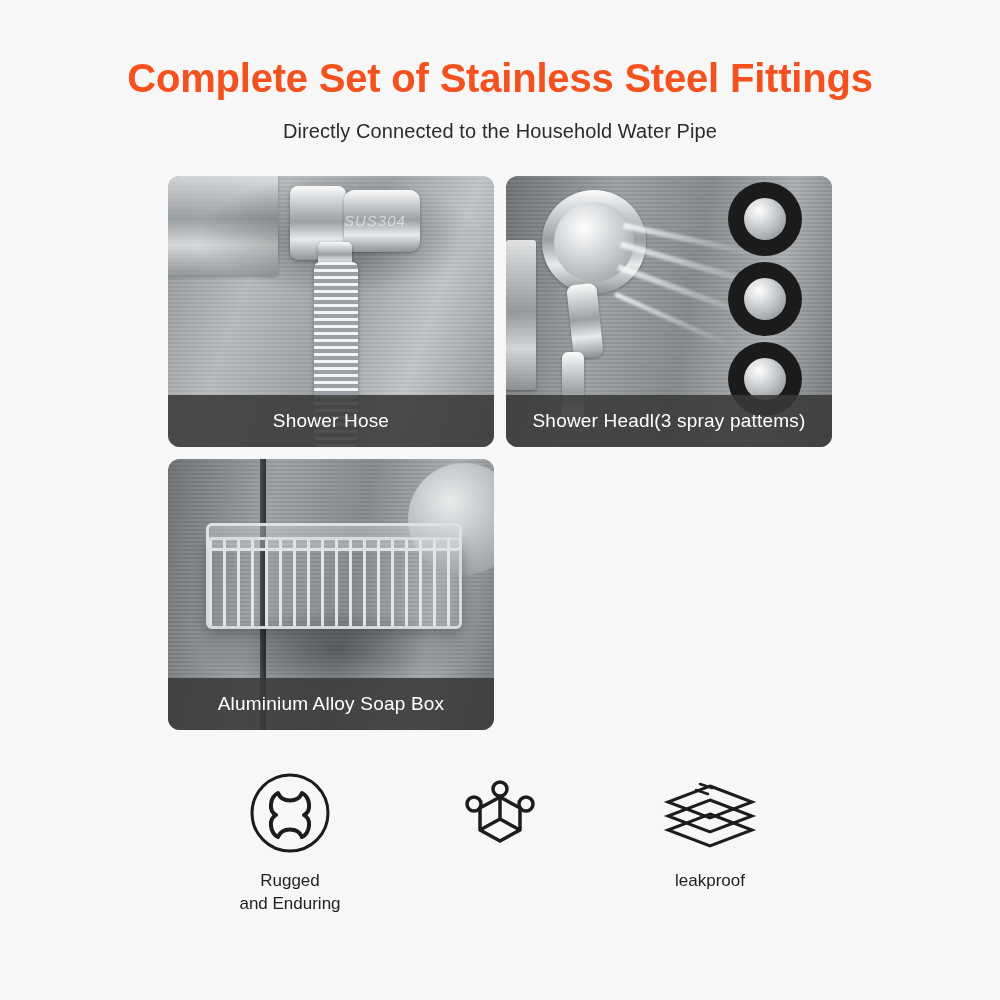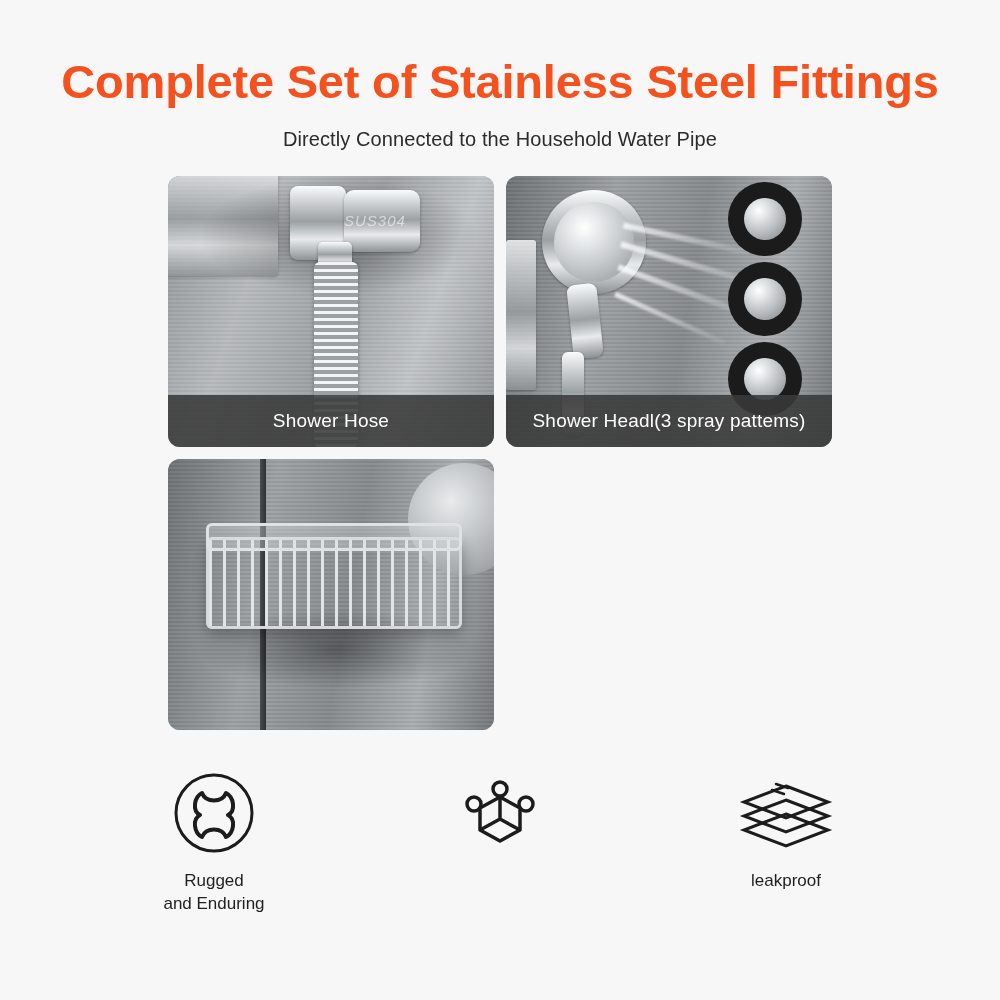--- a/index.html
+++ b/index.html
@@ -20,21 +20,21 @@
     background: #f7f7f7;
     box-sizing: border-box;
   }
 
   
   .header {
     padding-top: 56px;
     text-align: center;
   }
   .headline {
-    font-size: 47px;
+    font-size: 40px;
     font-weight: bold;
     color: #f4511e;
     letter-spacing: -0.2px;
     line-height: 1.1;
     margin: 0;
   }
   .subhead {
     font-size: 20px;
     color: #2b2b2b;
     margin-top: 20px;
@@ -152,21 +152,20 @@
   }
 
   
   .features {
     position: absolute;
     left: 0;
     right: 0;
     top: 770px;
     display: flex;
     justify-content: center;
-    gap: 76px;
   }
   .feature {
     width: 210px;
     text-align: center;
   }
   .feature-icon {
     height: 86px;
     display: flex;
     align-items: center;
     justify-content: center;
@@ -238,20 +237,21 @@
 
     <div class="card">
       <div class="card-photo">
         <div class="metal-bg dark"></div>
         <div style="position:absolute; left:92px; top:0; width:6px; height:271px; background:linear-gradient(90deg,#4a4d4f,#2e3132);"></div>
         <div style="position:absolute; right:-26px; top:4px; width:112px; height:112px; border-radius:50%; background:radial-gradient(circle at 38% 34%, #e9ebec, #b3b7ba 55%, #8a8e91 100%);"></div>
         <div class="shadow-soft" style="left:28px; top:150px; width:280px; height:80px;"></div>
         <div class="basket" style="left:38px; top:78px; width:250px; height:86px;"></div>
         <div style="position:absolute; left:38px; top:64px; width:250px; height:22px; border:3px solid #dfe2e4; border-radius:6px; background:rgba(220,224,226,0.35);"></div>
       </div>
+      <div class="card-label">Aluminium Alloy Soap Box</div>
     </div>
 
   </div>
 
   <div class="features">
 
     <div class="feature">
       <div class="feature-icon">
         <svg width="84" height="84" viewBox="0 0 84 84" aria-hidden="true">
           <circle cx="42" cy="42" r="38" fill="none" stroke="#1c1c1c" stroke-width="3"></circle>

